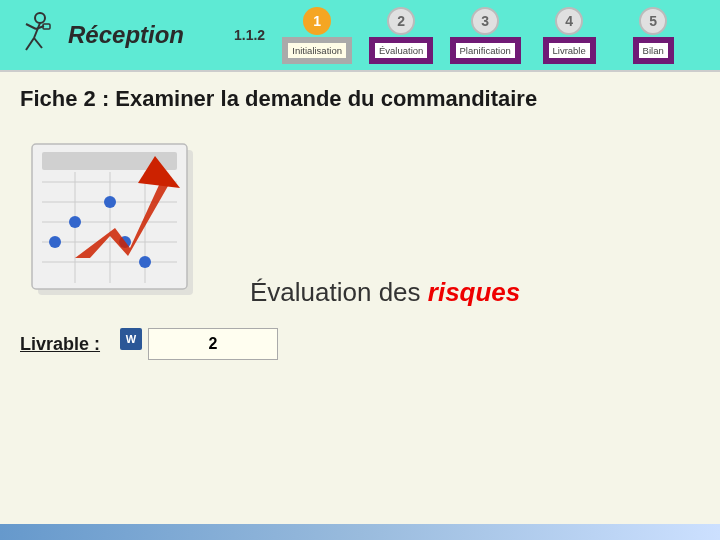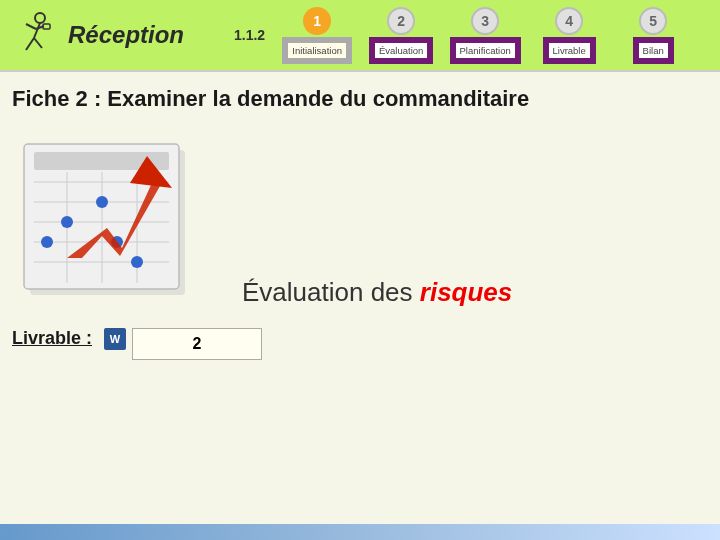--- a/index.html
+++ b/index.html
@@ -9,21 +9,21 @@
       background: #f5f5e8;
       font-family: Arial, sans-serif;
       overflow: hidden;
       position: relative;
     }
 
     
     .header {
       display: flex;
       align-items: center;
-      background: #bef264;
+      background: #5eead4;
       padding: 8px 10px;
       border-bottom: 2px solid #ccc;
       height: 72px;
     }
 
     .logo-area {
       display: flex;
       align-items: center;
       width: 220px;
     }
@@ -96,21 +96,21 @@
       white-space: nowrap;
     }
 
     .step-label.highlight {
       background: #fffde7;
       border-color: #aaa;
     }
 
     
     .main-content {
-      padding: 14px 12px;
+      padding: 14px 20px;
     }
 
     .fiche-title {
       font-size: 22px;
       font-weight: bold;
       color: #1a1a1a;
       margin-bottom: 16px;
     }
 
     
@@ -138,21 +138,22 @@
 
     .evaluation-text .risques {
       color: #e00;
       font-weight: bold;
       font-style: italic;
     }
 
     
     .bottom-section {
       display: flex;
-      gap: 12px;
+      align-items: center;
+      gap: 20px;
       margin-top: 10px;
     }
 
     .livrable-label {
       font-size: 18px;
       font-weight: bold;
       color: #1a1a1a;
       text-decoration: underline;
     }
 

